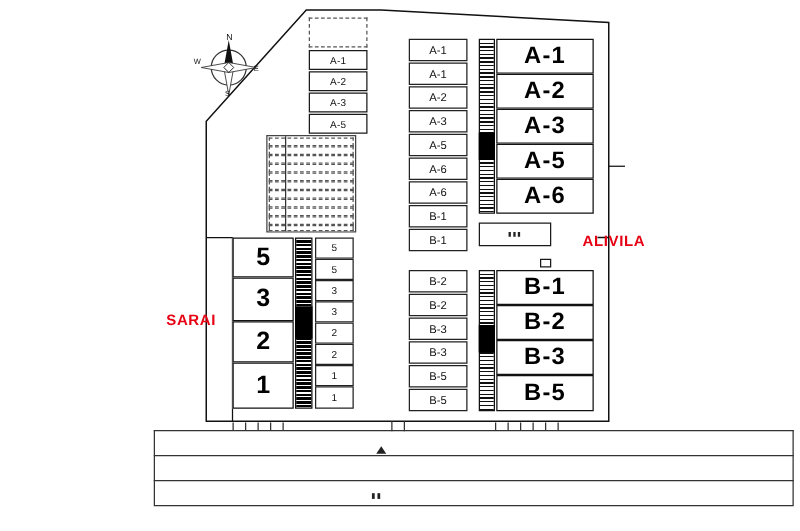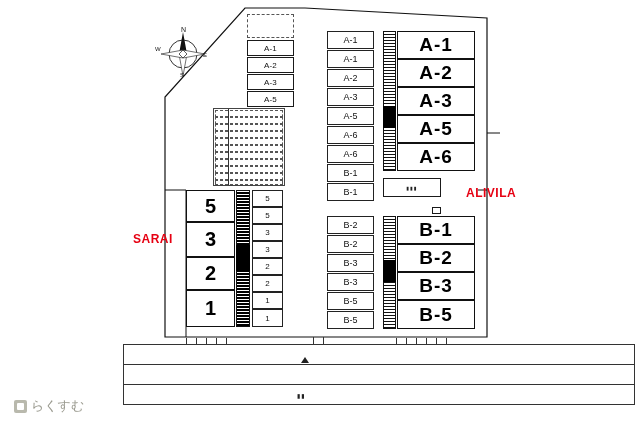--- a/index.html
+++ b/index.html
@@ -354,21 +354,21 @@
   <div class="small-num" style="left:252px; top:275px; width:31px; height:17px;">
       <span>2</span>
     </div>
   <div class="small-num" style="left:252px; top:292px; width:31px; height:17px;">
       <span>1</span>
     </div>
   <div class="small-num" style="left:252px; top:309px; width:31px; height:18px;">
       <span>1</span>
     </div>
 
-  <div class="red-label" style="left:133px; top:232px;">SARAI</div>
+  <div class="red-label" style="left:133px; top:249px;">SARAI</div>
   <div class="red-label" style="left:466px; top:186px;">ALIVILA</div>
 
   <div class="road-line" style="left:123px; top:344px; width:512px;"></div>
   <div class="road-line" style="left:123px; top:364px; width:512px;"></div>
   <div class="road-line" style="left:123px; top:384px; width:512px;"></div>
   <div class="road-line" style="left:123px; top:404px; width:512px;"></div>
 
   <div class="vline" style="left:123px; top:344px; height:60px;"></div>
   <div class="vline" style="left:634px; top:344px; height:60px;"></div>
   <div class="vline" style="left:313px; top:337px; height:8px;"></div>
@@ -384,18 +384,14 @@
   <div class="tick" style="left:416px; top:338px; width:1px; height:6px;"></div>
   <div class="tick" style="left:426px; top:338px; width:1px; height:6px;"></div>
   <div class="tick" style="left:436px; top:338px; width:1px; height:6px;"></div>
   <div class="tick" style="left:446px; top:338px; width:1px; height:6px;"></div>
 
   <svg class="abs" style="left:298px; top:356px;" width="14" height="8" viewBox="0 0 14 8">
     <polygon points="7,1 11,7 3,7" fill="#222"></polygon>
   </svg>
   <div class="parking-mark" style="left:297px; top:392px; font-size:6px;">▮▮</div>
 
-  <div class="watermark">
-    <div class="wm-mark"></div>
-    <span>らくすむ</span>
-  </div>
 
 </div>
 
 </body></html>

